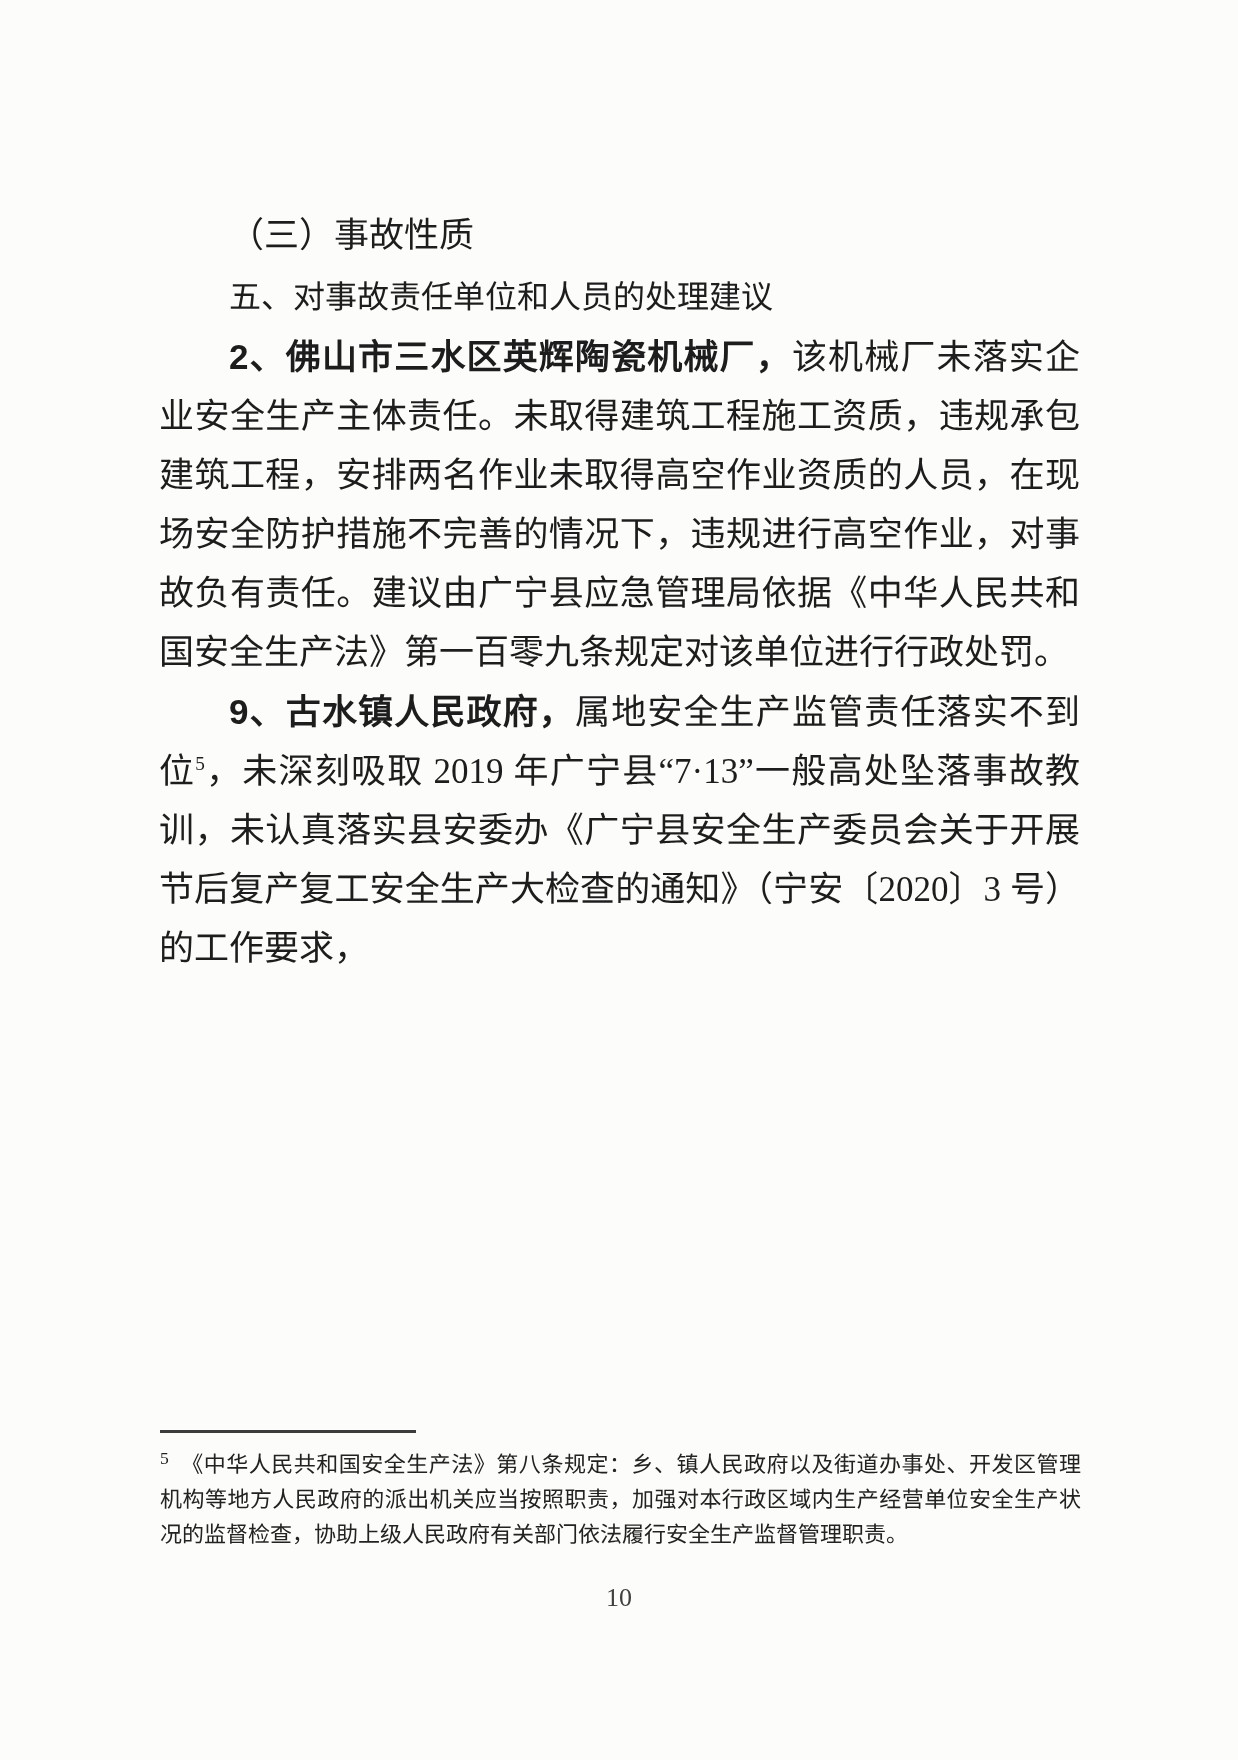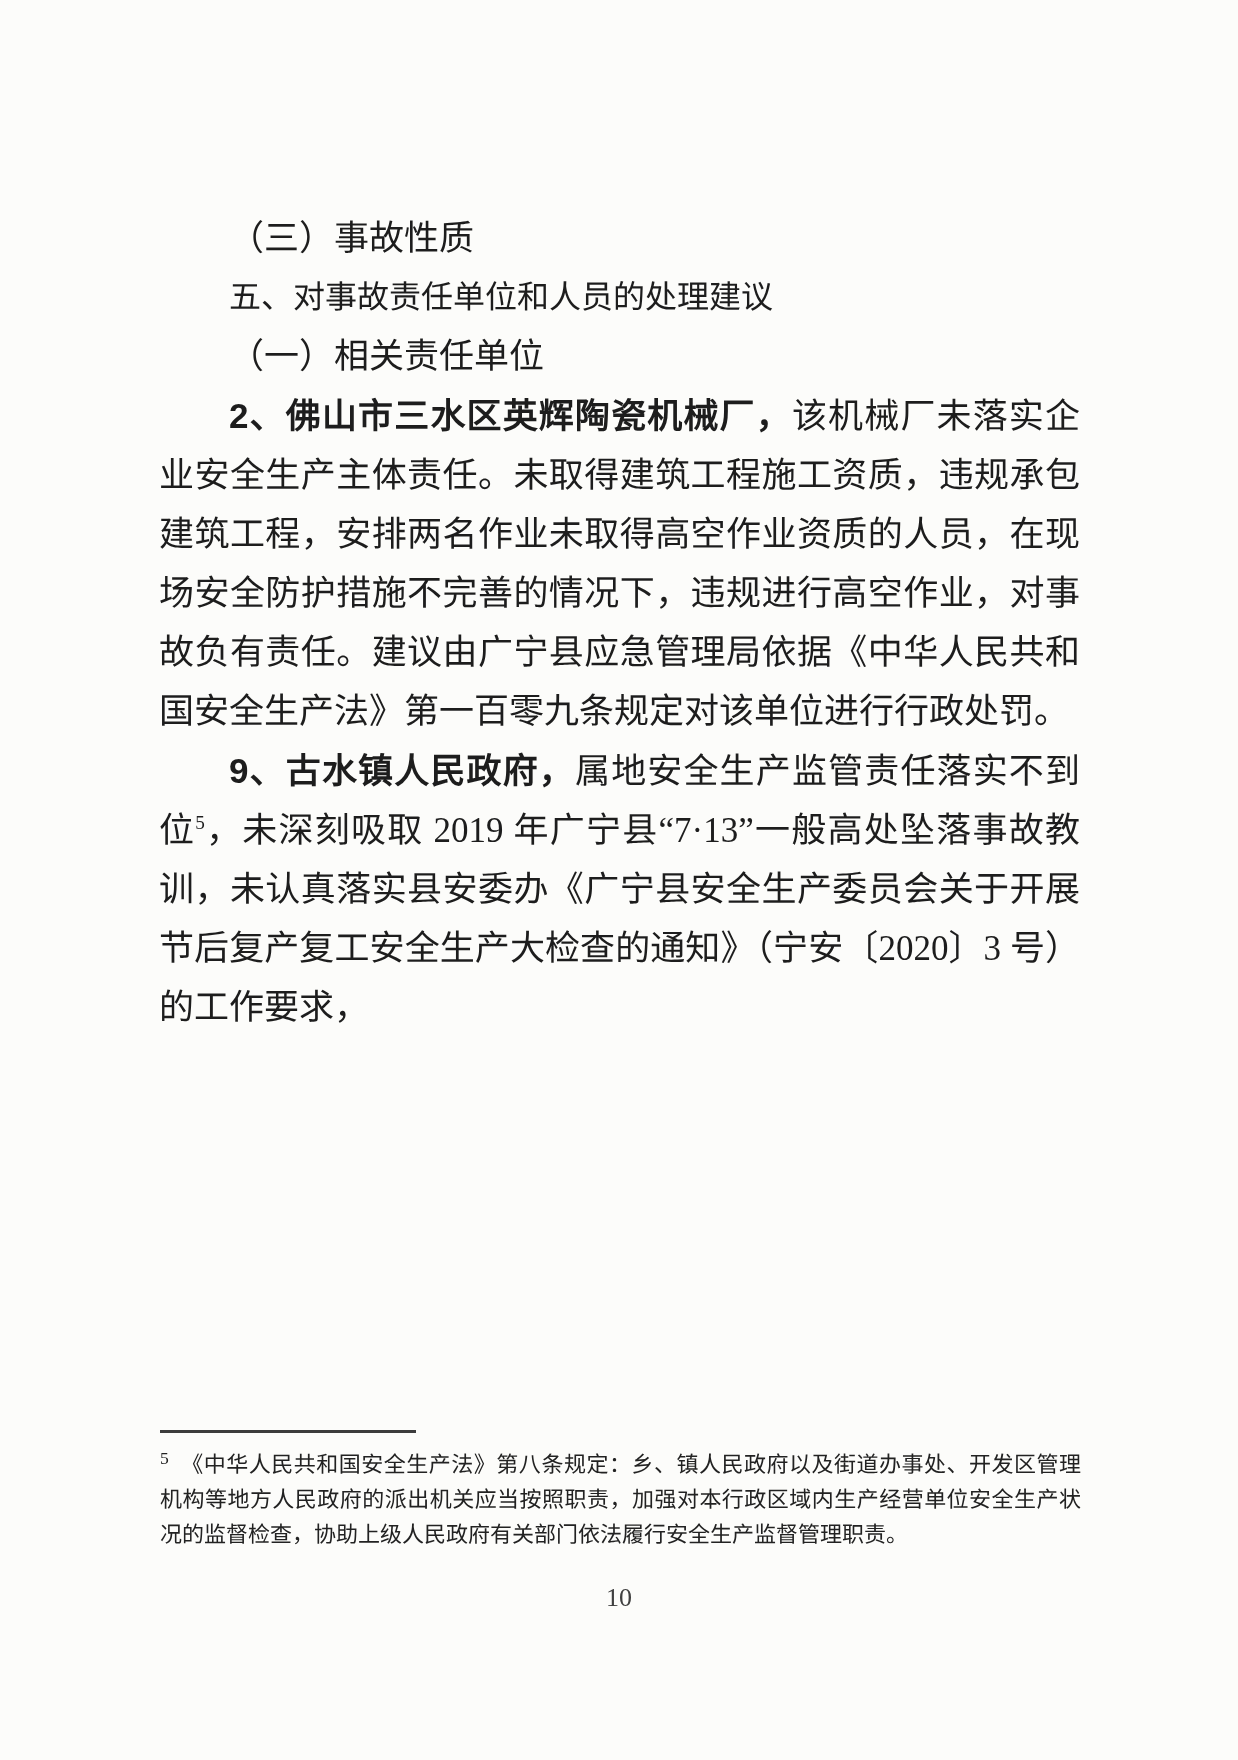--- a/index.html
+++ b/index.html
@@ -26,21 +26,21 @@
     text-indent: 70px;
     margin: 0;
     font-weight: normal;
   }
   .h1 {
     font-family: Liberation Serif, serif;
     font-weight: 700;
     font-size: 32px;
   }
   .h2 {
-    font-family: Liberation Serif, serif;
+    font-family: Liberation Mono, monospace;
     font-weight: 700;
     font-size: 35px;
   }
   .b {
     font-family: "Liberation Sans", "DejaVu Sans", sans-serif;
     font-weight: 700;
   }
   .content sup {
     font-size: 0.55em;
     vertical-align: super;
@@ -85,21 +85,20 @@
 
 <div class="page">
 
   <div class="content">
 
     <h3 class="h2">（三）事故性质</h3>
 
 
     <h2 class="h1">五、对事故责任单位和人员的处理建议</h2>
 
-    <h3 class="h2">（一）相关责任单位</h3>
 
     <p>
       <span class="b">2、佛山市三水区英辉陶瓷机械厂，</span><span>该机械厂未落实企业安全生产主体责任。未取得建筑工程施工资质，违规承包建筑工程，安排两名作业未取得高空作业资质的人员，在现场安全防护措施不完善的情况下，违规进行高空作业，对事故负有责任。建议由广宁县应急管理局依据《中华人民共和国安全生产法》第一百零九条规定对该单位进行行政处罚。</span>
     </p>
 
 
     <p>
       <span class="b">9、古水镇人民政府，</span><span>属地安全生产监管责任落实不到位</span><sup>5</sup><span>，未深刻吸取 2019 年广宁县“7·13”一般高处坠落事故教训，未认真落实县安委办《广宁县安全生产委员会关于开展节后复产复工安全生产大检查的通知》（宁安〔2020〕3 号）的工作要求，</span>
     </p>
 

